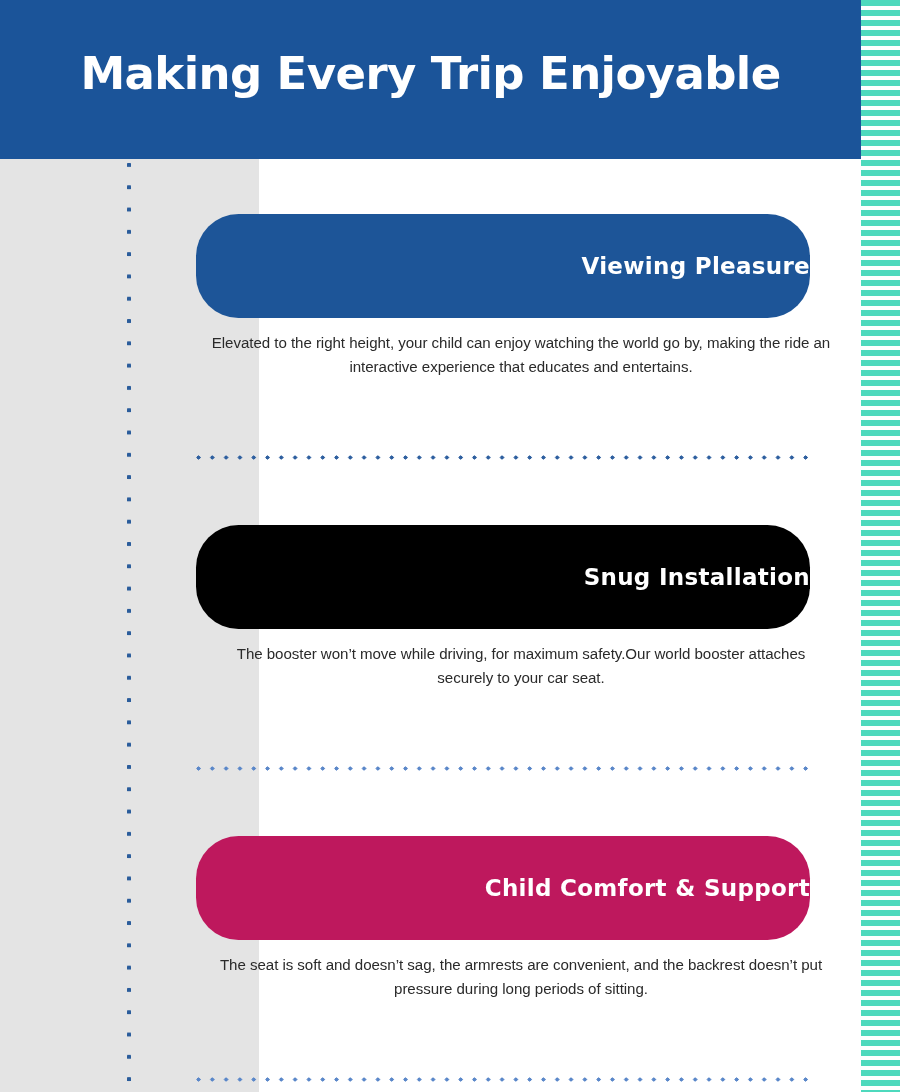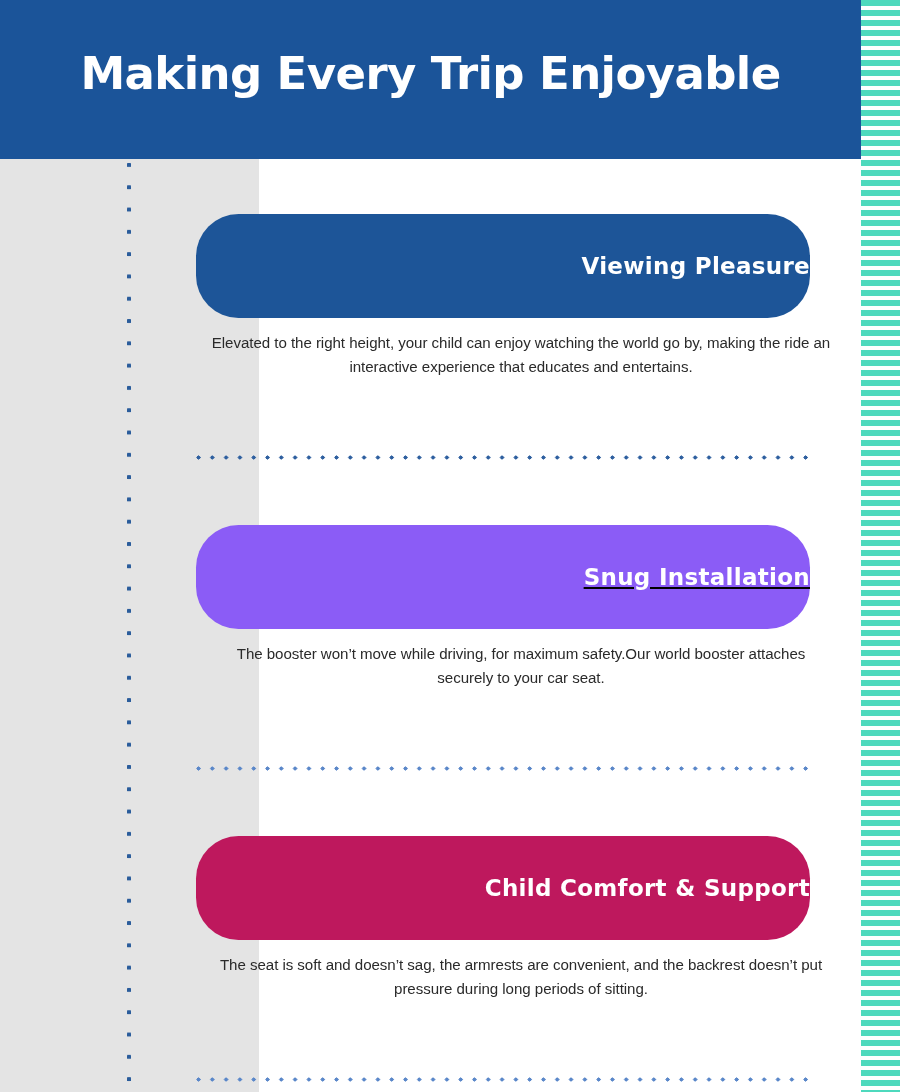--- a/index.html
+++ b/index.html
@@ -186,21 +186,21 @@
     <div class="section section-1">
       <div class="pill" style="background:#1d5598;">
         <span class="pill-label">Viewing Pleasure</span>
       </div>
       <div class="body-text">Elevated to the right height, your child can enjoy watching the world go by, making the ride an interactive experience that educates and entertains.</div>
     </div>
 
     <div class="hrule hrule-1"></div>
 
     <div class="section section-2">
-      <div class="pill" style="background:#8b5cf6;text-decoration:underline;">
+      <div class="pill" style="background:#000000;text-decoration:underline;">
         <span class="pill-label">Snug Installation</span>
       </div>
       <div class="body-text">The booster won’t move while driving, for maximum safety.Our world booster attaches securely to your car seat.</div>
     </div>
 
     <div class="hrule hrule-2 hrule-light"></div>
 
     <div class="section section-3">
       <div class="pill" style="background:#be185d;">
         <span class="pill-label">Child Comfort &amp; Support</span>

